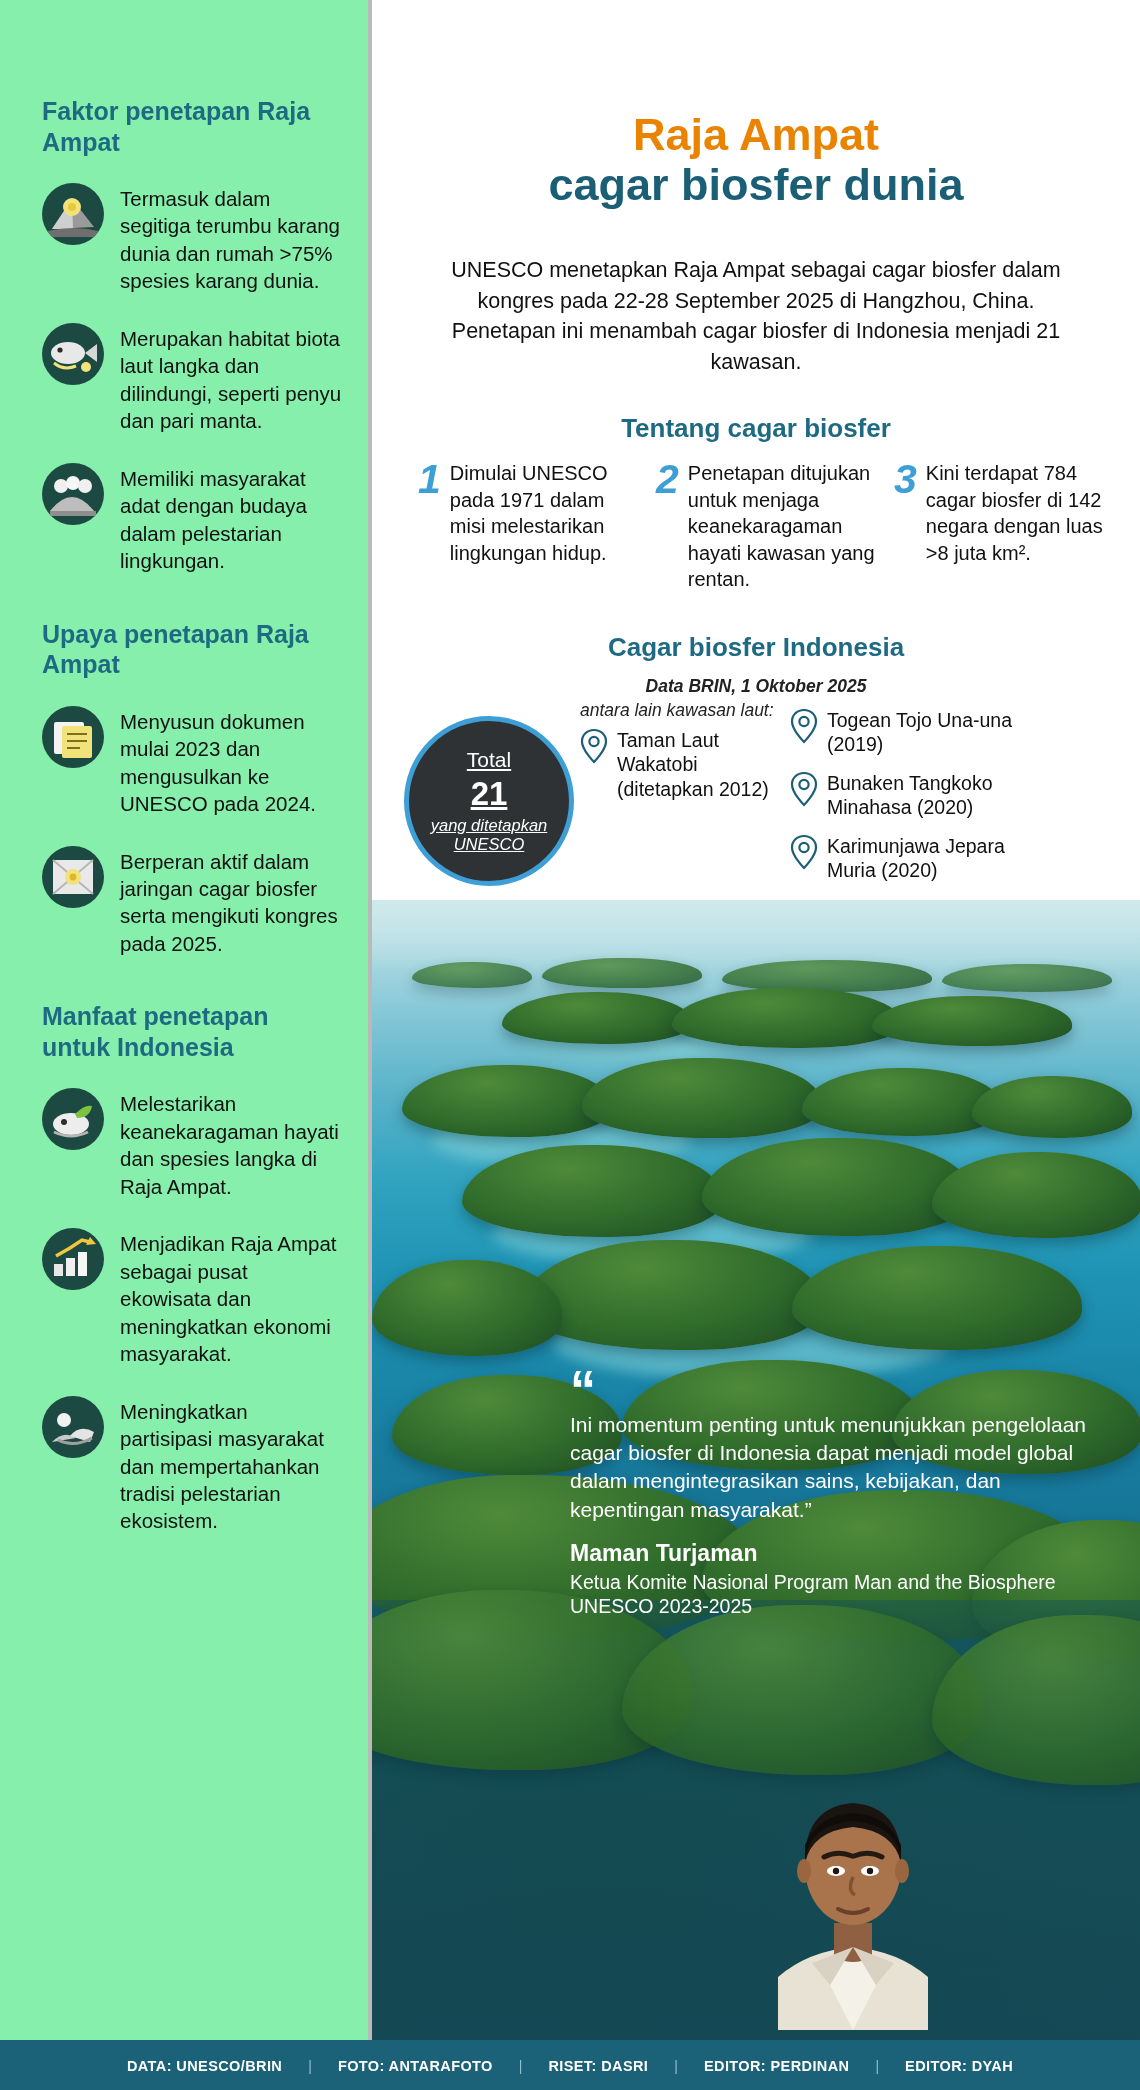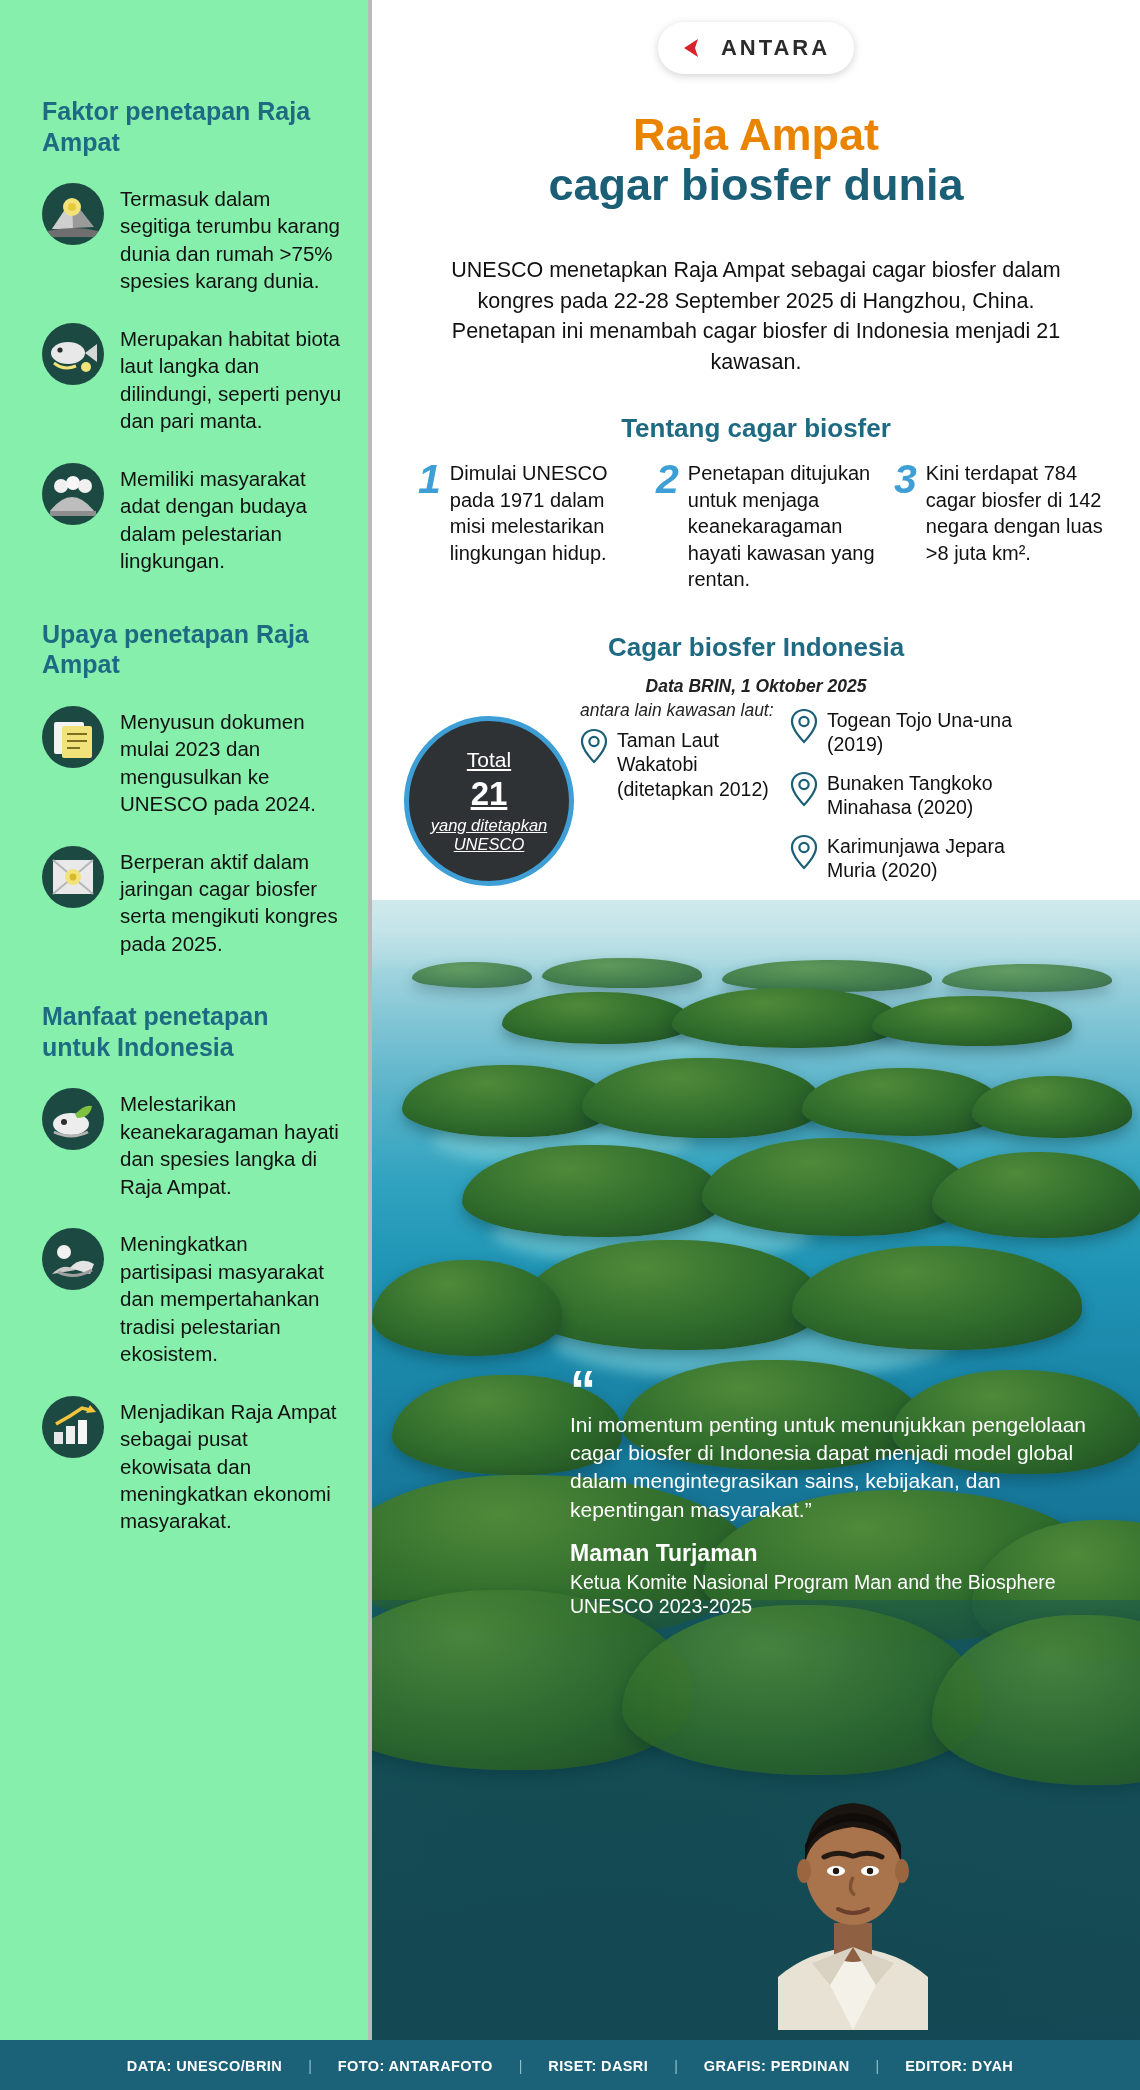--- a/index.html
+++ b/index.html
@@ -292,55 +292,47 @@
           <circle cx="22" cy="34" r="3" fill="#2b2b2b"></circle>
           <path d="M12 44 q17 8 34 0" stroke="#b5b5b5" stroke-width="3" fill="none"></path>
         </svg>
       </div>
       <div class="item-text">Melestarikan keanekaragaman hayati dan spesies langka di Raja Ampat.</div>
     </div>
 
     <div class="item">
       <div class="item-icon">
         <svg viewBox="0 0 62 62" width="62" height="62">
-          <circle cx="22" cy="24" r="7" fill="#f2f2f2"></circle>
-          <path d="M10 46 q12-12 24-4" fill="#c9c9c9"></path>
-          <path d="M28 40 q10-12 24-4 l-4 10 z" fill="#e4e4e4"></path>
-          <path d="M16 44 q16 8 34-2" stroke="#9f9f9f" stroke-width="3" fill="none"></path>
-        </svg>
-      </div>
-      <div class="item-text">Meningkatkan partisipasi masyarakat dan mempertahankan tradisi pelestarian ekosistem.</div>
-    </div>
-
-    <div class="item">
-      <div class="item-icon">
-        <svg viewBox="0 0 62 62" width="62" height="62">
           <rect x="12" y="36" width="9" height="12" fill="#e6e6e6"></rect>
           <rect x="24" y="30" width="9" height="18" fill="#efefef"></rect>
           <rect x="36" y="24" width="9" height="24" fill="#f7f7f7"></rect>
           <path d="M14 28 L28 20 L40 12 L48 14" stroke="#f2c53c" stroke-width="3.4" fill="none"></path>
           <polygon points="48,9 54,16 44,17" fill="#f2c53c"></polygon>
         </svg>
       </div>
       <div class="item-text">Menjadikan Raja Ampat sebagai pusat ekowisata dan meningkatkan ekonomi masyarakat.</div>
     </div>
+
+    <div class="item">
+      <div class="item-icon">
+        <svg viewBox="0 0 62 62" width="62" height="62">
+          <circle cx="22" cy="24" r="7" fill="#f2f2f2"></circle>
+          <path d="M10 46 q12-12 24-4" fill="#c9c9c9"></path>
+          <path d="M28 40 q10-12 24-4 l-4 10 z" fill="#e4e4e4"></path>
+          <path d="M16 44 q16 8 34-2" stroke="#9f9f9f" stroke-width="3" fill="none"></path>
+        </svg>
+      </div>
+      <div class="item-text">Meningkatkan partisipasi masyarakat dan mempertahankan tradisi pelestarian ekosistem.</div>
+    </div>
   </div>
 
   <div class="divider-v"></div>
 
   <div class="right-col">
 
-    <div class="logo-pill">
-      <span class="logo-mark">
-        <svg viewBox="0 0 30 24" width="30" height="24">
-          <polygon points="2,12 16,3 13,12 16,21" fill="#d8232a"></polygon>
-        </svg>
-      </span>
-      <span class="logo-text">ANTARA</span>
-    </div>
 
     <div class="headline">
       <div class="l1">Raja Ampat</div>
       <div class="l2">cagar biosfer dunia</div>
     </div>
 
     <div class="lede">UNESCO menetapkan Raja Ampat sebagai cagar biosfer dalam kongres pada 22-28 September 2025 di Hangzhou, China. Penetapan ini menambah cagar biosfer di Indonesia menjadi 21 kawasan.</div>
 
     <div class="sub-head" id="tentang">Tentang cagar biosfer</div>
 
@@ -496,18 +488,18 @@
     </div>
   </div>
 
   <div class="footer">
     <span class="footer-item">DATA: UNESCO/BRIN</span>
     <span class="footer-sep">|</span>
     <span class="footer-item">FOTO: ANTARAFOTO</span>
     <span class="footer-sep">|</span>
     <span class="footer-item">RISET: DASRI</span>
     <span class="footer-sep">|</span>
-    <span class="footer-item">GRAFIS: PERDINAN</span>
+    <span class="footer-item">EDITOR: PERDINAN</span>
     <span class="footer-sep">|</span>
     <span class="footer-item">EDITOR: DYAH</span>
   </div>
 
 </div>
 
 </body></html>

